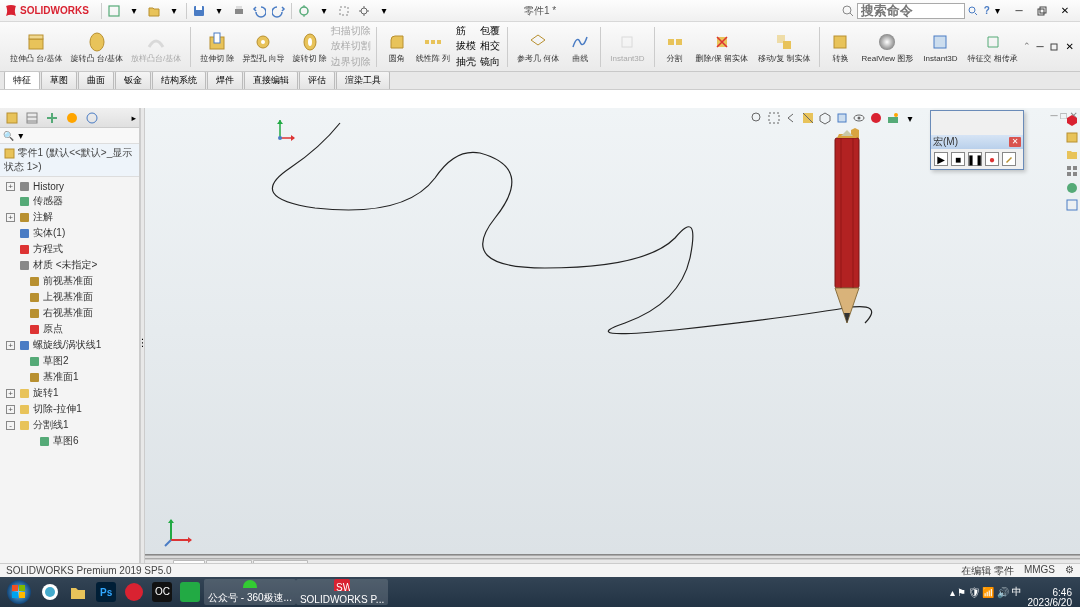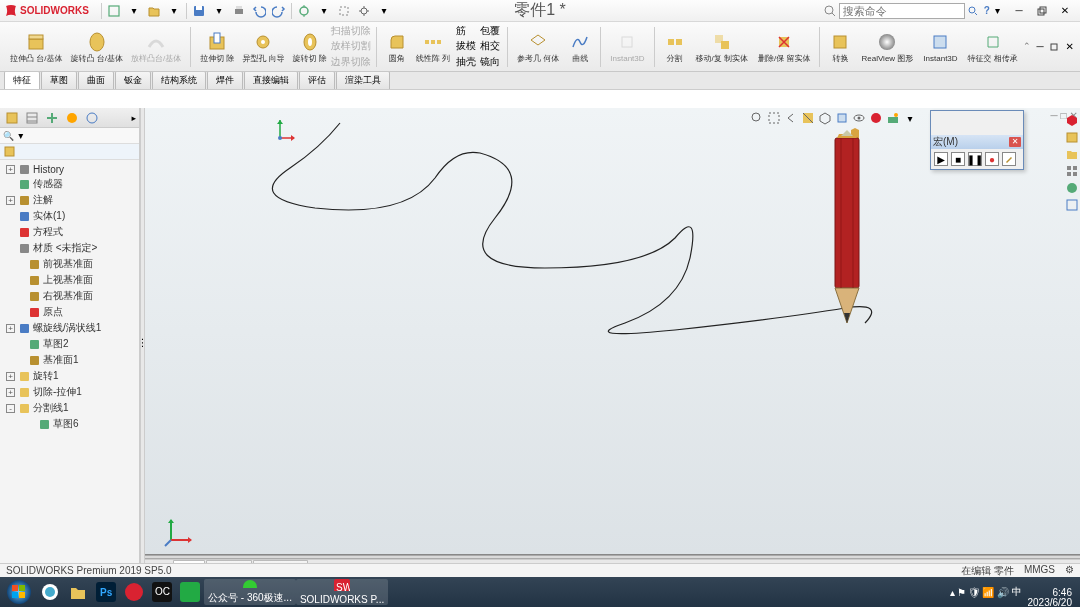--- a/index.html
+++ b/index.html
@@ -3,23 +3,23 @@
 <meta charset="utf-8">
 <style>
 *{margin:0;padding:0;box-sizing:border-box;font-family:"Microsoft YaHei",Arial,sans-serif;font-size:10px;}
 body{width:1080px;height:607px;background:#fff;overflow:hidden;position:relative;}
 .titlebar{height:22px;background:linear-gradient(#fdfdfd,#f0f0f0);border-bottom:1px solid #d8d8d8;display:flex;align-items:center;padding:0 4px;position:relative;}
 .logo{color:#d92231;font-weight:bold;font-size:11px;display:flex;align-items:center;gap:2px;}
 .logo svg{width:14px;height:14px;}
 .qat{display:flex;gap:0;margin-left:10px;align-items:center;}
 .qat-btn{width:20px;height:18px;display:flex;align-items:center;justify-content:center;cursor:pointer;}
 .qat-sep{width:1px;height:16px;background:#ccc;margin:0 2px;}
-.doc-title{position:absolute;left:50%;transform:translateX(-50%);color:#555;font-size:16px;}
+.doc-title{position:absolute;left:50%;transform:translateX(-50%);color:#555;font-size:10px;}
 .title-right{position:absolute;right:4px;display:flex;align-items:center;gap:2px;}
-.searchbox{width:126px;height:16px;border:1px solid #aaa;background:#fff;padding:0 3px;font-size:11px;color:#888;}
+.searchbox{width:108px;height:16px;border:1px solid #aaa;background:#fff;padding:0 3px;font-size:13px;color:#888;font-weight:bold;}
 .winbtns{display:flex;gap:1px;margin-left:6px;}
 .winbtn{width:22px;height:16px;display:flex;align-items:center;justify-content:center;cursor:pointer;}
 .ribbon{height:50px;background:linear-gradient(#fbfbfb,#eaeaea);border-bottom:1px solid #c8c8c8;display:flex;align-items:center;padding:0 6px;gap:2px;position:relative;}
 .ribbtn{display:flex;flex-direction:column;align-items:center;justify-content:center;padding:2px 4px;min-width:30px;height:46px;cursor:pointer;position:relative;}
 .ribbtn.wide{min-width:36px;}
 .ribbtn .icon{width:22px;height:22px;display:flex;align-items:center;justify-content:center;}
 .ribbtn .lbl{font-size:8px;color:#333;text-align:center;line-height:9px;margin-top:1px;white-space:nowrap;}
 .ribbtn.disabled .lbl{color:#aaa;}
 .ribbtn.disabled svg{opacity:.35;}
 .ribgrp{display:flex;align-items:center;height:46px;}
@@ -297,36 +297,36 @@
         <svg width="20" height="20">
           <rect x="3" y="7" width="6" height="6" fill="#e8c35a"></rect>
           <rect x="11" y="7" width="6" height="6" fill="#e8c35a"></rect>
         </svg>
       </div>
       <div class="lbl">分割</div>
     </div>
   <div class="ribbtn">
       <div class="icon">
         <svg width="20" height="20">
+          <rect x="5" y="5" width="10" height="10" fill="#e8c35a"></rect>
+          <path d="M5 5 L15 15 M15 5 L5 15" stroke="#d33" stroke-width="1.5"></path>
+        </svg>
+      </div>
+      <div class="lbl">删除/保
+留实体</div>
+    </div>
+  <div class="ribbtn">
+      <div class="icon">
+        <svg width="20" height="20">
           <rect x="3" y="3" width="8" height="8" fill="#e8c35a" opacity=".5"></rect>
           <rect x="9" y="9" width="8" height="8" fill="#e8c35a"></rect>
         </svg>
       </div>
       <div class="lbl">移动/复
 制实体</div>
-    </div>
-  <div class="ribbtn">
-      <div class="icon">
-        <svg width="20" height="20">
-          <rect x="5" y="5" width="10" height="10" fill="#e8c35a"></rect>
-          <path d="M5 5 L15 15 M15 5 L5 15" stroke="#d33" stroke-width="1.5"></path>
-        </svg>
-      </div>
-      <div class="lbl">删除/保
-留实体</div>
     </div>
   <div class="ribsep"></div>
   <div class="ribbtn">
       <div class="icon">
         <svg width="20" height="20">
           <rect x="4" y="4" width="12" height="12" fill="#e8c35a" stroke="#b89030"></rect>
         </svg>
       </div>
       <div class="lbl">转换</div>
     </div>
@@ -418,20 +418,21 @@
       <span style="font-size:9px;">▸</span>
     </div>
     <div class="fm-toolbar">
       <span style="font-size:9px;">🔍</span>
       <span>▾</span>
     </div>
     <div class="fm-title">
       <svg width="11" height="11" style="vertical-align:middle;">
           <rect x="1" y="1" width="9" height="9" fill="#e8c35a" stroke="#b89030"></rect>
         </svg>
+      <span>零件1 (默认&lt;&lt;默认&gt;_显示状态 1&gt;)</span>
     </div>
     <div class="tree" id="fm-tree">
         <div class="tree-item l0">
           <span class="exp">+</span>
           <span class="ticon">
             <svg width="11" height="11">
               <rect x="1" y="1" width="9" height="9" fill="#888" rx="1"></rect>
             </svg>
           </span>
           <span>History</span>

